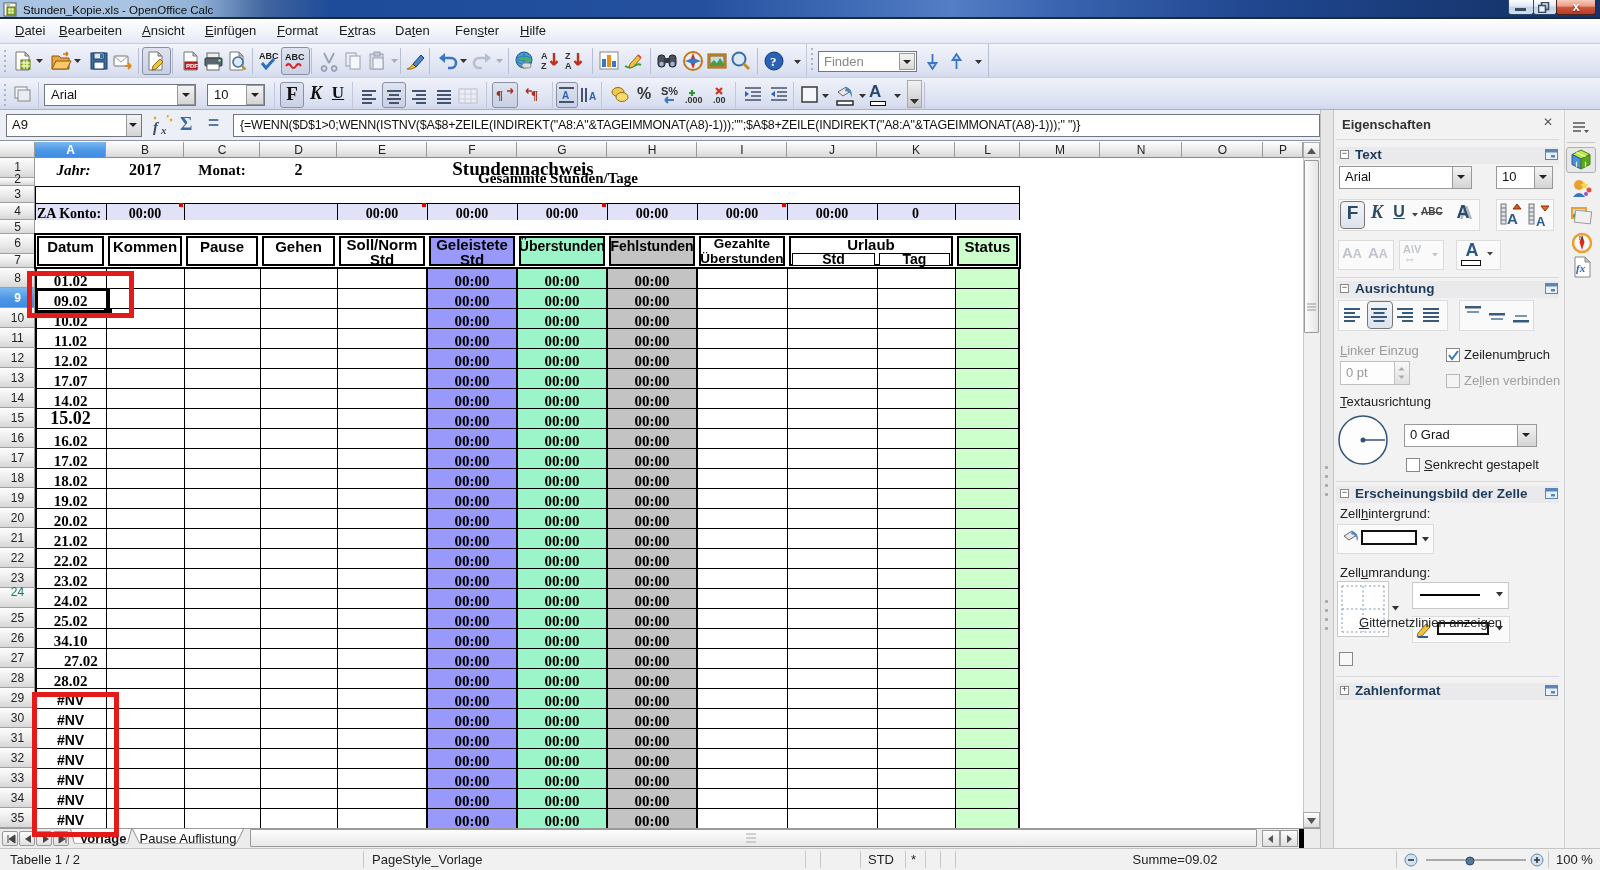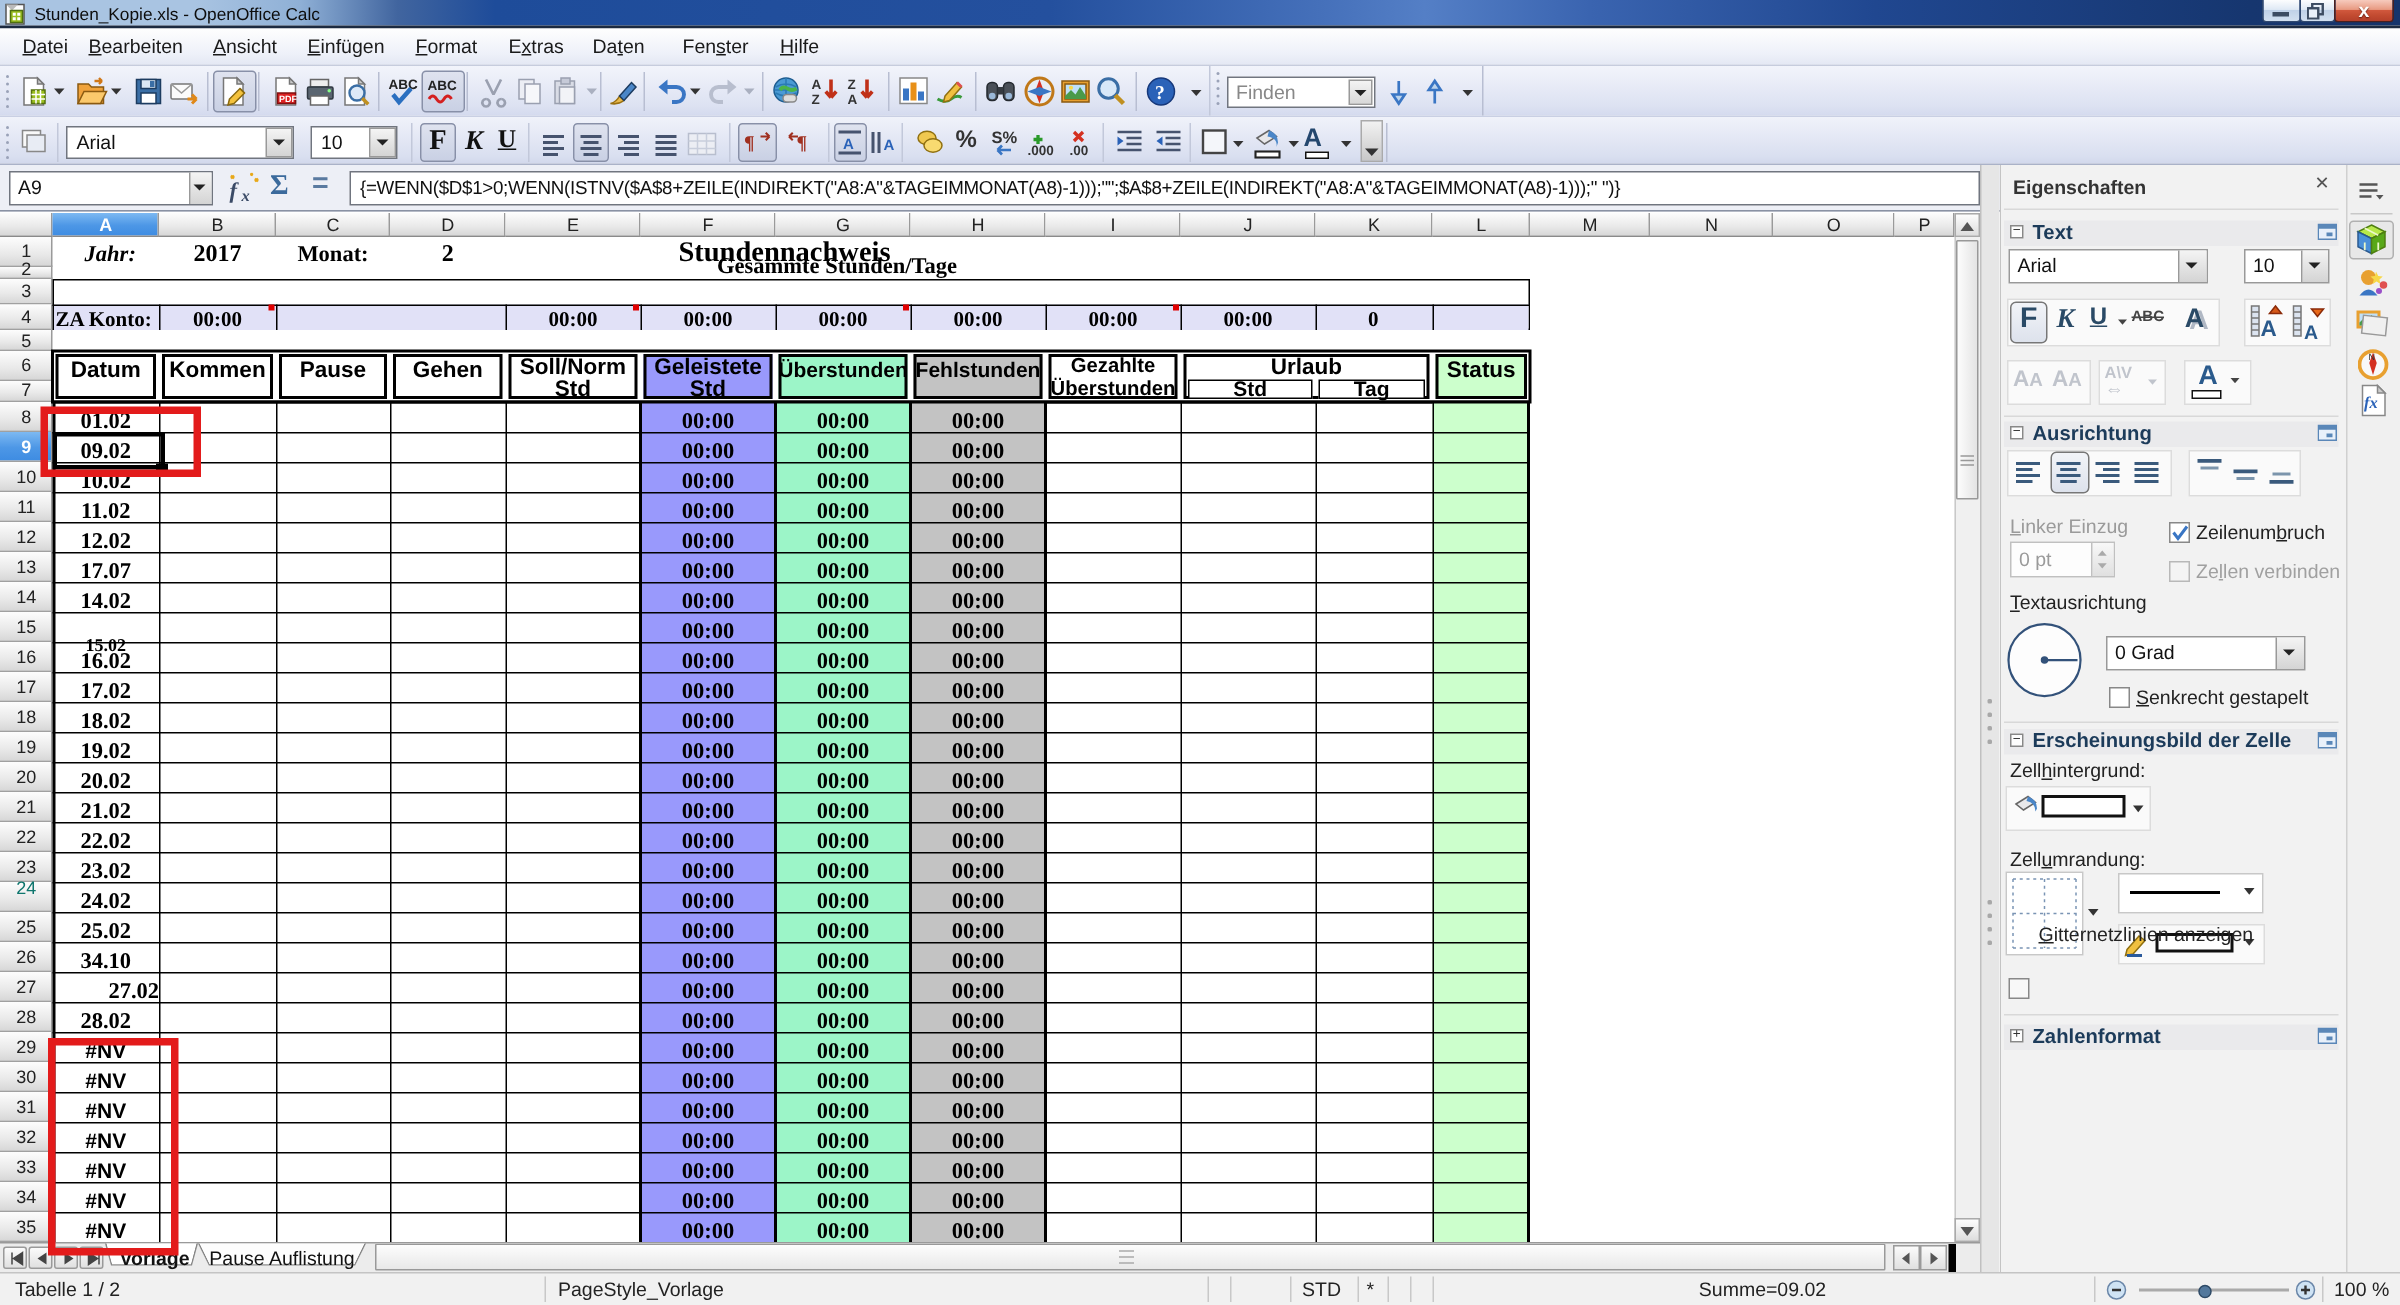--- a/index.html
+++ b/index.html
@@ -607,21 +607,21 @@
 <div class="t" style="left:517px;top:353px;width:90px;height:16px;font-family:'Liberation Serif',serif;font-weight:bold;font-size:15px;text-align:center;">00:00</div>
 <div class="t" style="left:607px;top:353px;width:90px;height:16px;font-family:'Liberation Serif',serif;font-weight:bold;font-size:15px;text-align:center;">00:00</div>
 <div class="t" style="left:35px;top:373px;width:71px;height:16px;font-family:'Liberation Serif',serif;font-weight:bold;font-size:15px;text-align:center;">17.07</div>
 <div class="t" style="left:427px;top:373px;width:90px;height:16px;font-family:'Liberation Serif',serif;font-weight:bold;font-size:15px;text-align:center;">00:00</div>
 <div class="t" style="left:517px;top:373px;width:90px;height:16px;font-family:'Liberation Serif',serif;font-weight:bold;font-size:15px;text-align:center;">00:00</div>
 <div class="t" style="left:607px;top:373px;width:90px;height:16px;font-family:'Liberation Serif',serif;font-weight:bold;font-size:15px;text-align:center;">00:00</div>
 <div class="t" style="left:35px;top:393px;width:71px;height:16px;font-family:'Liberation Serif',serif;font-weight:bold;font-size:15px;text-align:center;">14.02</div>
 <div class="t" style="left:427px;top:393px;width:90px;height:16px;font-family:'Liberation Serif',serif;font-weight:bold;font-size:15px;text-align:center;">00:00</div>
 <div class="t" style="left:517px;top:393px;width:90px;height:16px;font-family:'Liberation Serif',serif;font-weight:bold;font-size:15px;text-align:center;">00:00</div>
 <div class="t" style="left:607px;top:393px;width:90px;height:16px;font-family:'Liberation Serif',serif;font-weight:bold;font-size:15px;text-align:center;">00:00</div>
-<div class="t" style="left:35px;top:424px;width:71px;height:16px;font-family:'Liberation Serif',serif;font-weight:bold;font-size:12px;text-align:center;">15.02</div>
+<div class="t" style="left:35px;top:409px;width:71px;height:16px;font-family:'Liberation Serif',serif;font-weight:bold;font-size:18px;text-align:center;">15.02</div>
 <div class="t" style="left:427px;top:413px;width:90px;height:16px;font-family:'Liberation Serif',serif;font-weight:bold;font-size:15px;text-align:center;">00:00</div>
 <div class="t" style="left:517px;top:413px;width:90px;height:16px;font-family:'Liberation Serif',serif;font-weight:bold;font-size:15px;text-align:center;">00:00</div>
 <div class="t" style="left:607px;top:413px;width:90px;height:16px;font-family:'Liberation Serif',serif;font-weight:bold;font-size:15px;text-align:center;">00:00</div>
 <div class="t" style="left:35px;top:433px;width:71px;height:16px;font-family:'Liberation Serif',serif;font-weight:bold;font-size:15px;text-align:center;">16.02</div>
 <div class="t" style="left:427px;top:433px;width:90px;height:16px;font-family:'Liberation Serif',serif;font-weight:bold;font-size:15px;text-align:center;">00:00</div>
 <div class="t" style="left:517px;top:433px;width:90px;height:16px;font-family:'Liberation Serif',serif;font-weight:bold;font-size:15px;text-align:center;">00:00</div>
 <div class="t" style="left:607px;top:433px;width:90px;height:16px;font-family:'Liberation Serif',serif;font-weight:bold;font-size:15px;text-align:center;">00:00</div>
 <div class="t" style="left:35px;top:453px;width:71px;height:16px;font-family:'Liberation Serif',serif;font-weight:bold;font-size:15px;text-align:center;">17.02</div>
 <div class="t" style="left:427px;top:453px;width:90px;height:16px;font-family:'Liberation Serif',serif;font-weight:bold;font-size:15px;text-align:center;">00:00</div>
 <div class="t" style="left:517px;top:453px;width:90px;height:16px;font-family:'Liberation Serif',serif;font-weight:bold;font-size:15px;text-align:center;">00:00</div>
@@ -655,21 +655,21 @@
 <div class="t" style="left:517px;top:593px;width:90px;height:16px;font-family:'Liberation Serif',serif;font-weight:bold;font-size:15px;text-align:center;">00:00</div>
 <div class="t" style="left:607px;top:593px;width:90px;height:16px;font-family:'Liberation Serif',serif;font-weight:bold;font-size:15px;text-align:center;">00:00</div>
 <div class="t" style="left:35px;top:613px;width:71px;height:16px;font-family:'Liberation Serif',serif;font-weight:bold;font-size:15px;text-align:center;">25.02</div>
 <div class="t" style="left:427px;top:613px;width:90px;height:16px;font-family:'Liberation Serif',serif;font-weight:bold;font-size:15px;text-align:center;">00:00</div>
 <div class="t" style="left:517px;top:613px;width:90px;height:16px;font-family:'Liberation Serif',serif;font-weight:bold;font-size:15px;text-align:center;">00:00</div>
 <div class="t" style="left:607px;top:613px;width:90px;height:16px;font-family:'Liberation Serif',serif;font-weight:bold;font-size:15px;text-align:center;">00:00</div>
 <div class="t" style="left:35px;top:633px;width:71px;height:16px;font-family:'Liberation Serif',serif;font-weight:bold;font-size:15px;text-align:center;">34.10</div>
 <div class="t" style="left:427px;top:633px;width:90px;height:16px;font-family:'Liberation Serif',serif;font-weight:bold;font-size:15px;text-align:center;">00:00</div>
 <div class="t" style="left:517px;top:633px;width:90px;height:16px;font-family:'Liberation Serif',serif;font-weight:bold;font-size:15px;text-align:center;">00:00</div>
 <div class="t" style="left:607px;top:633px;width:90px;height:16px;font-family:'Liberation Serif',serif;font-weight:bold;font-size:15px;text-align:center;">00:00</div>
-<div class="t" style="left:35px;top:653px;width:71px;height:16px;font-family:'Liberation Serif',serif;font-weight:bold;font-size:15px;text-align:right;">27.02</div>
+<div class="t" style="left:35px;top:653px;width:71px;height:16px;font-family:'Liberation Serif',serif;font-weight:bold;font-size:15px;text-align:left;padding-left:29px;">27.02</div>
 <div class="t" style="left:427px;top:653px;width:90px;height:16px;font-family:'Liberation Serif',serif;font-weight:bold;font-size:15px;text-align:center;">00:00</div>
 <div class="t" style="left:517px;top:653px;width:90px;height:16px;font-family:'Liberation Serif',serif;font-weight:bold;font-size:15px;text-align:center;">00:00</div>
 <div class="t" style="left:607px;top:653px;width:90px;height:16px;font-family:'Liberation Serif',serif;font-weight:bold;font-size:15px;text-align:center;">00:00</div>
 <div class="t" style="left:35px;top:673px;width:71px;height:16px;font-family:'Liberation Serif',serif;font-weight:bold;font-size:15px;text-align:center;">28.02</div>
 <div class="t" style="left:427px;top:673px;width:90px;height:16px;font-family:'Liberation Serif',serif;font-weight:bold;font-size:15px;text-align:center;">00:00</div>
 <div class="t" style="left:517px;top:673px;width:90px;height:16px;font-family:'Liberation Serif',serif;font-weight:bold;font-size:15px;text-align:center;">00:00</div>
 <div class="t" style="left:607px;top:673px;width:90px;height:16px;font-family:'Liberation Serif',serif;font-weight:bold;font-size:15px;text-align:center;">00:00</div>
 <div class="t" style="left:35px;top:692.5px;width:71px;height:16px;font-size:14px;font-weight:bold;text-align:center;">#NV</div>
 <div class="t" style="left:427px;top:693px;width:90px;height:16px;font-family:'Liberation Serif',serif;font-weight:bold;font-size:15px;text-align:center;">00:00</div>
 <div class="t" style="left:517px;top:693px;width:90px;height:16px;font-family:'Liberation Serif',serif;font-weight:bold;font-size:15px;text-align:center;">00:00</div>

